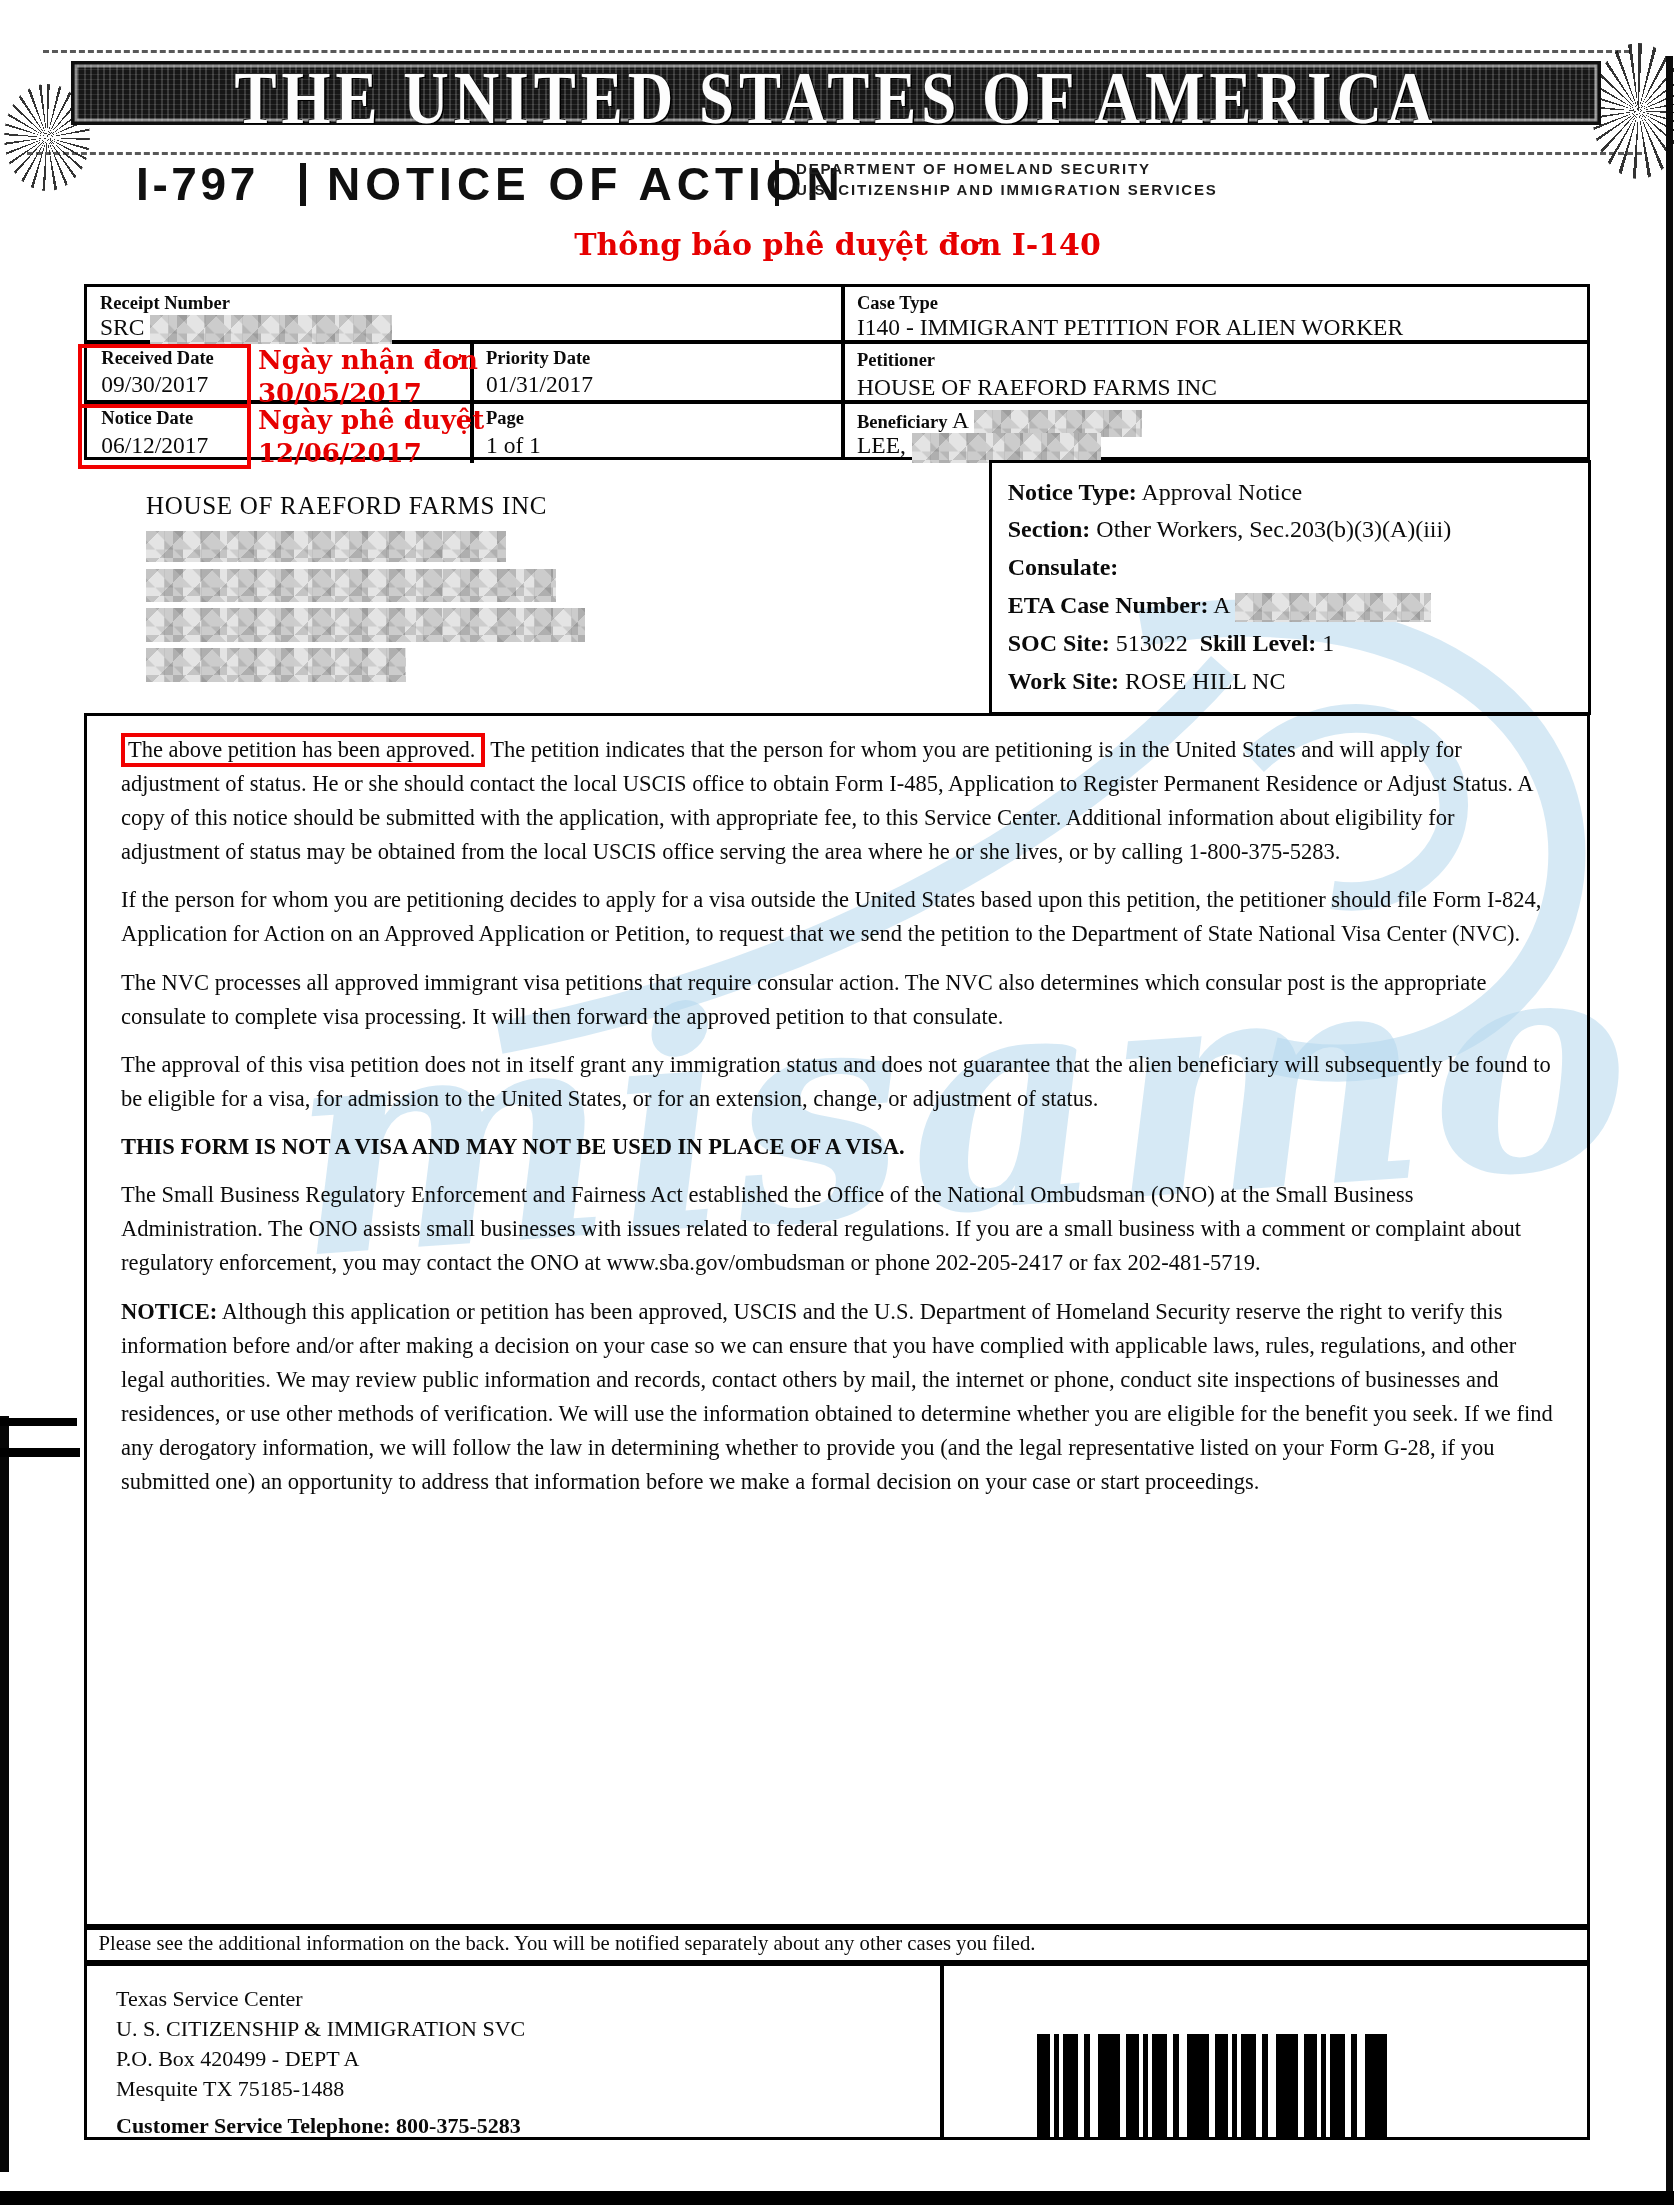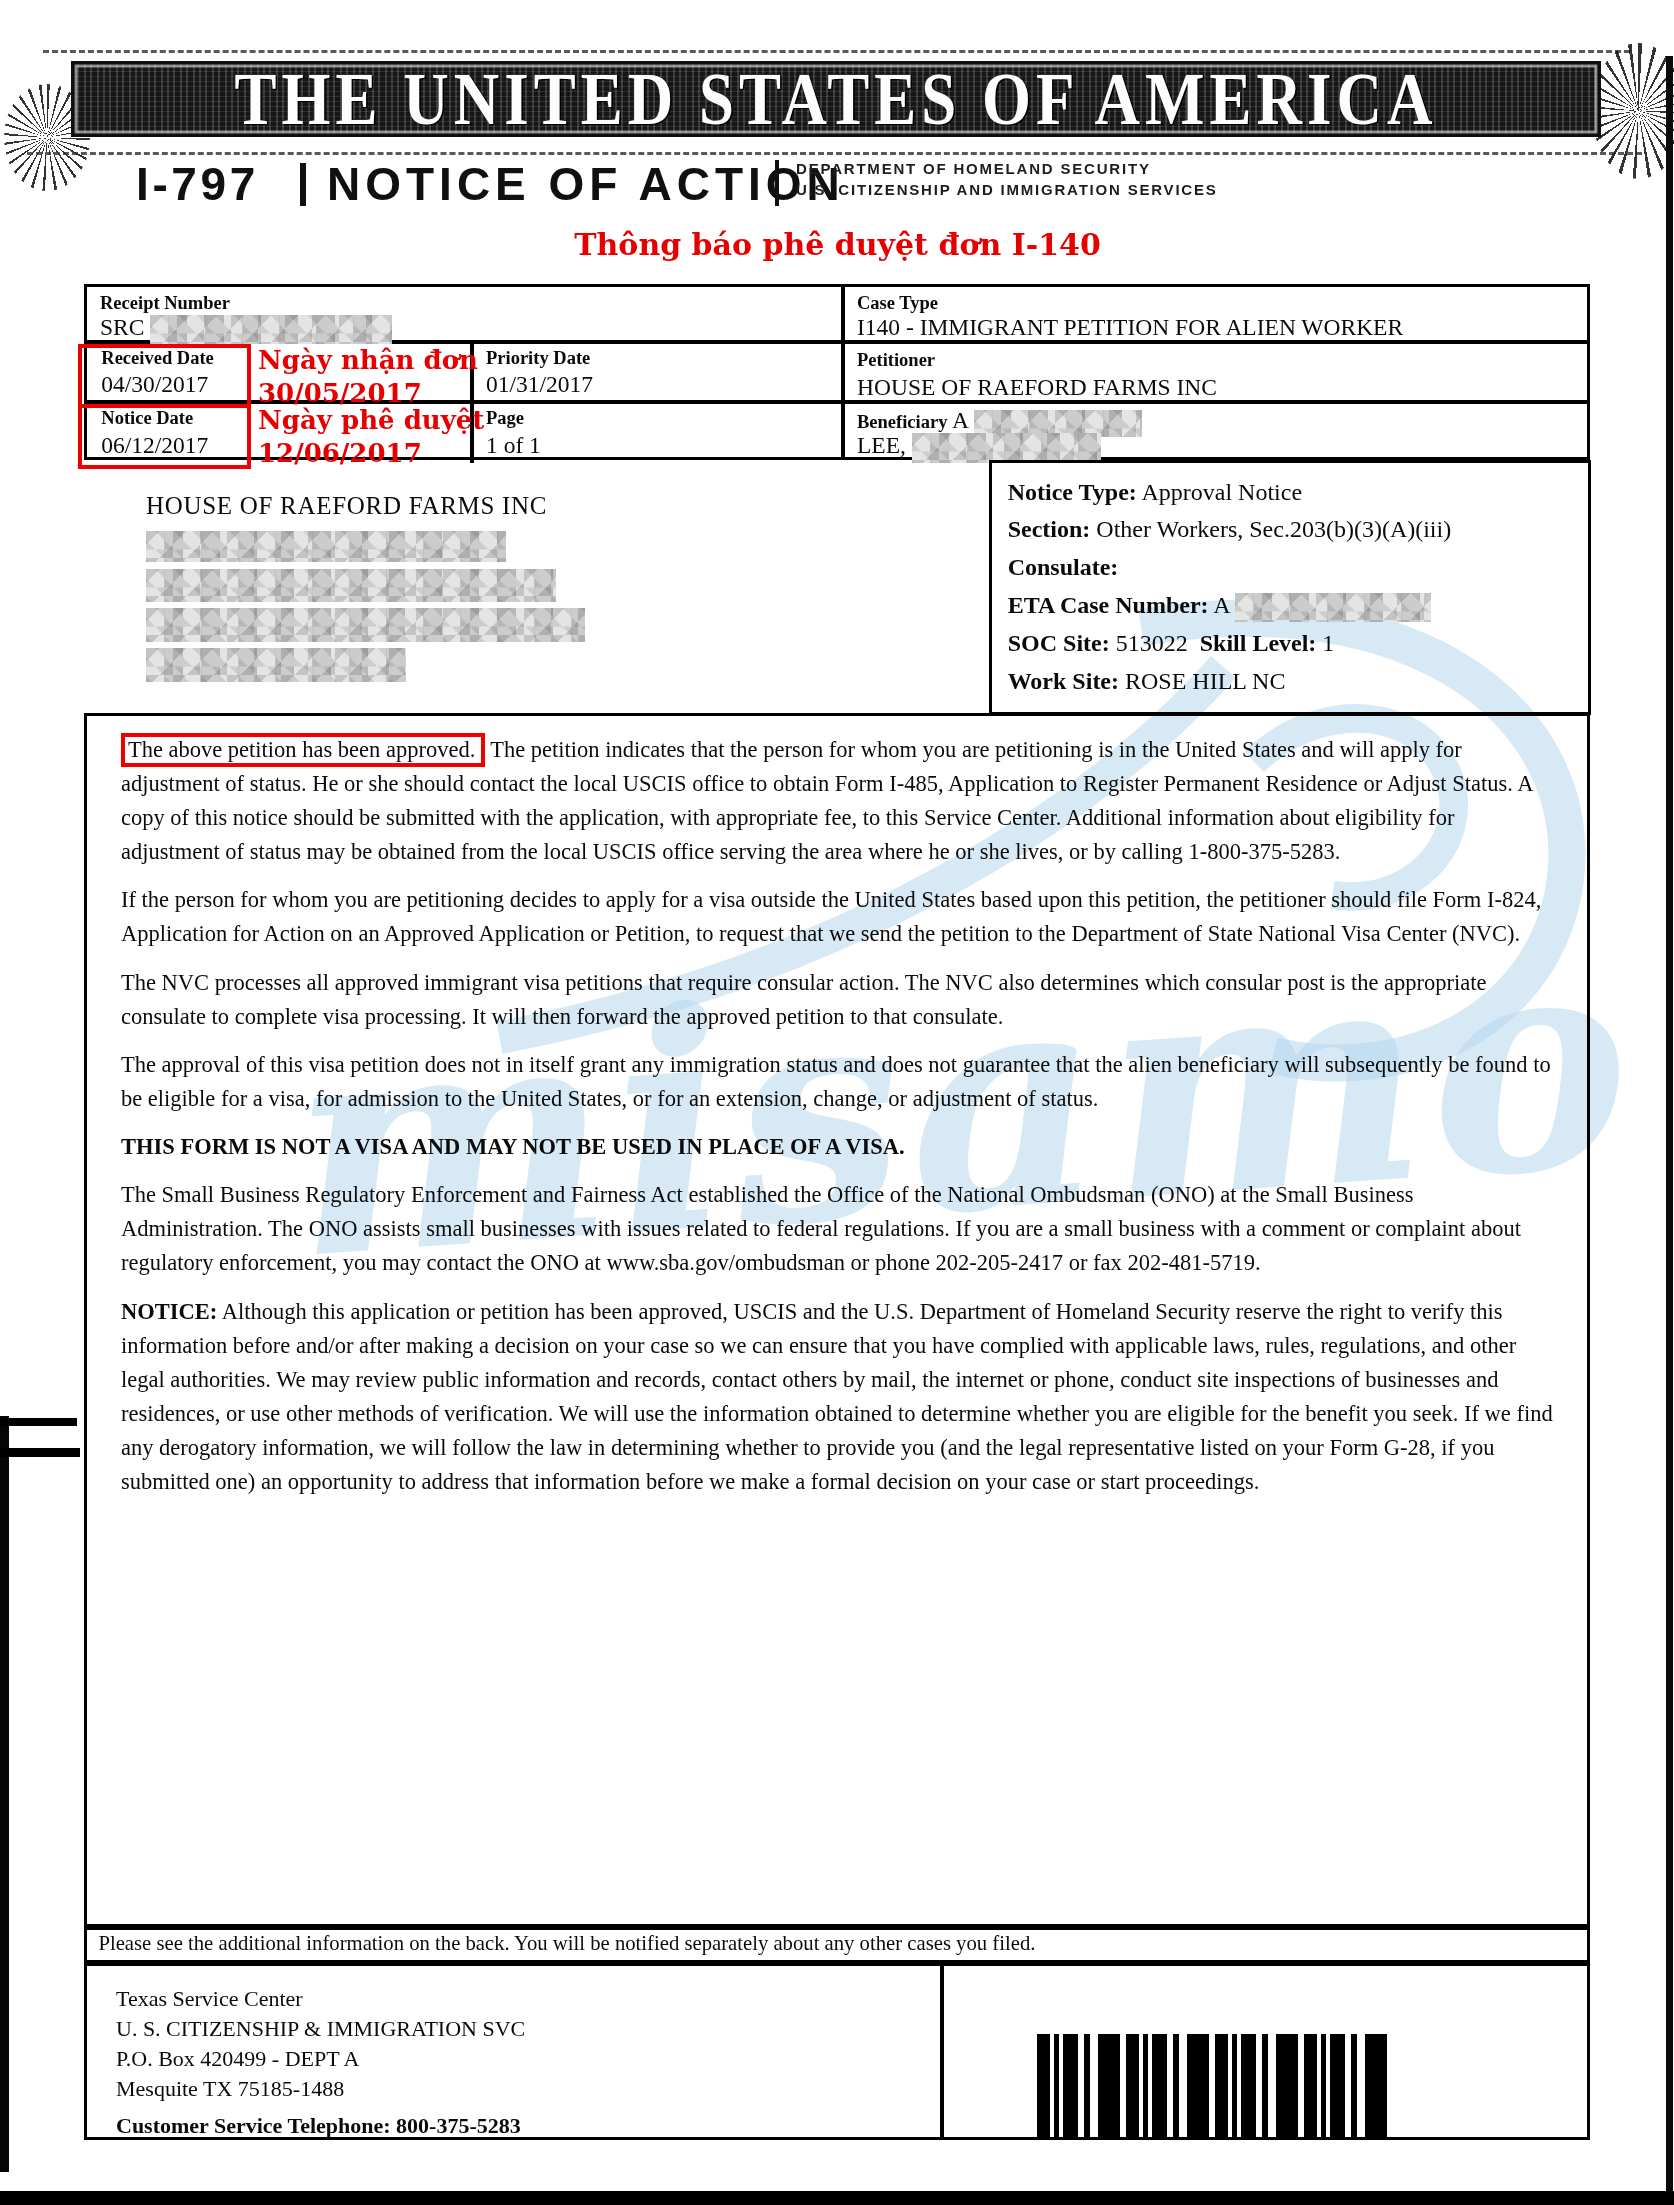--- a/index.html
+++ b/index.html
@@ -8,26 +8,26 @@
 
   .abs{position:absolute;}
 
   
   #watermark-layer{left:0;top:0;width:1675px;height:2205px;z-index:1;pointer-events:none;}
   .content{z-index:2;}
 
   
   #banner-dash-top{left:43px;top:50px;width:1587px;border-top:3.6px dashed #222;opacity:.75;}
   #banner-dash-bottom{left:27px;top:152px;width:1615px;border-top:3.6px dashed #222;opacity:.75;}
-  #banner-band{left:71px;top:61px;width:1530px;height:76px;background:#161616;
+  #banner-band{left:71px;top:61px;width:1530px;height:64px;background:#161616;
     background-image:
       repeating-linear-gradient(90deg,rgba(255,255,255,.16) 0 2.1px,transparent 2.1px 6.4px),
       repeating-linear-gradient(0deg,rgba(255,255,255,.10) 0 1.4px,transparent 1.4px 5px);
     box-shadow:inset 0 0 0 3.6px #0e0e0e, inset 0 0 0 6.4px rgba(255,255,255,.5);
-    display:flex;align-items:center;justify-content:center;}
+    display:flex;justify-content:center;}
   #banner-title{font-family:"Liberation Serif","DejaVu Serif",serif;font-weight:900;
     font-size:63px;letter-spacing:5px;color:#fdfdfd;white-space:nowrap;
     transform:scaleY(1.18);text-shadow:1.4px 1.4px 0 #000,-0.7px -0.7px 0 #2c2c2c;}
   .burst{border-radius:50%;
     background:repeating-conic-gradient(#000 0deg 3deg,transparent 3deg 13deg);opacity:.8;}
   #burst-left{left:4.3px;top:84px;width:86px;height:107px;}
   #burst-right{left:1592px;top:43px;width:93px;height:136px;}
 
   
   .stencil{font-family:"Liberation Sans","DejaVu Sans",sans-serif;font-weight:900;color:#101010;
@@ -143,21 +143,21 @@
     <div class="cell-value" style="left:13px;top:27px;">
       <span>SRC</span>
       <span class="px" style="width:242px;height:28.5px;"></span>
     </div>
 
     <div class="cell-label" style="left:770px;top:5.7px;">Case Type</div>
     <div class="cell-value" style="left:770px;top:27px;">I140 - IMMIGRANT PETITION FOR ALIEN WORKER</div>
 
     <div class="red-box" id="rb-received"></div>
     <div class="cell-label" style="left:14.3px;top:61px;">Received Date</div>
-    <div class="cell-value" style="left:14.3px;top:84px;">04/30/2017</div>
+    <div class="cell-value" style="left:14.3px;top:84px;">09/30/2017</div>
     <div class="red-note" style="left:171px;top:58px;">Ngày nhận đơn</div>
     <div class="red-note" style="left:171px;top:91px;">30/05/2017</div>
 
     <div class="cell-label" style="left:399px;top:61px;">Priority Date</div>
     <div class="cell-value" style="left:399px;top:84px;">01/31/2017</div>
 
     <div class="cell-label" style="left:770px;top:63px;">Petitioner</div>
     <div class="cell-value" style="left:770px;top:87px;">HOUSE OF RAEFORD FARMS INC</div>
 
     <div class="red-box" id="rb-notice"></div>

